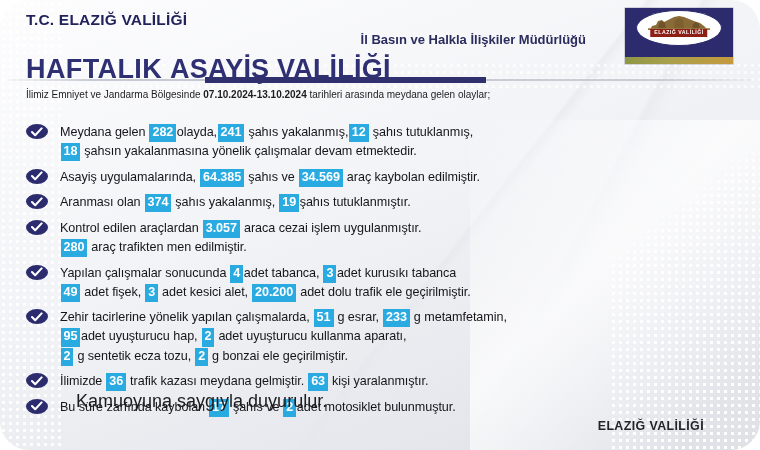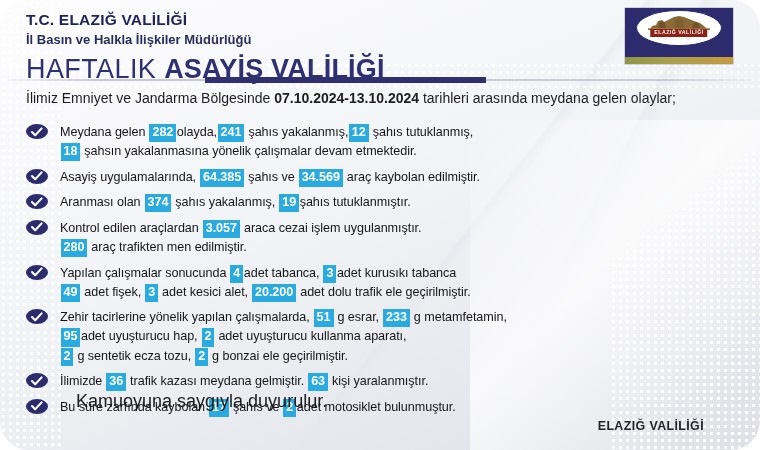--- a/index.html
+++ b/index.html
@@ -68,29 +68,30 @@
     color: #23235c;
     letter-spacing: 0.2px;
     line-height: 1.25;
   }
   .org-line2 {
     font-size: 13px;
     font-weight: bold;
     color: #2b2b5e;
     margin-top: 3px;
     line-height: 1.25;
+    text-align: right;
   }
   .bulletin-title {
     margin-top: 7px;
     font-size: 27px;
     line-height: 1.02;
     color: #2f2f74;
     white-space: nowrap;
   }
-  .bt-light { font-weight: normal; letter-spacing: 0.4px; }
+  .bt-light { font-weight: bold; letter-spacing: 0.4px; }
   .bt-bold  { font-weight: bold; letter-spacing: 0.2px; }
 
   
   .logo {
     position: absolute;
     right: 27px; top: 8px;
     width: 108px; height: 56px;
     background: #2b2b6e;
     box-shadow: 0 0 0 0.5px rgba(40,40,90,0.35);
   }
@@ -142,21 +143,21 @@
     left: 205px; top: 76.5px;
     width: 281px; height: 6.5px;
     background: #30306f;
   }
 
   
   .intro {
     position: absolute;
     left: 26px; top: 88px;
     width: 712px;
-    font-size: 14px;
+    font-size: 10px;
     line-height: 1.45;
     color: #1d1d1f;
   }
   .intro b { font-weight: bold; }
 
   
   .list {
     position: absolute;
     left: 26px; top: 123px;
     width: 716px;

